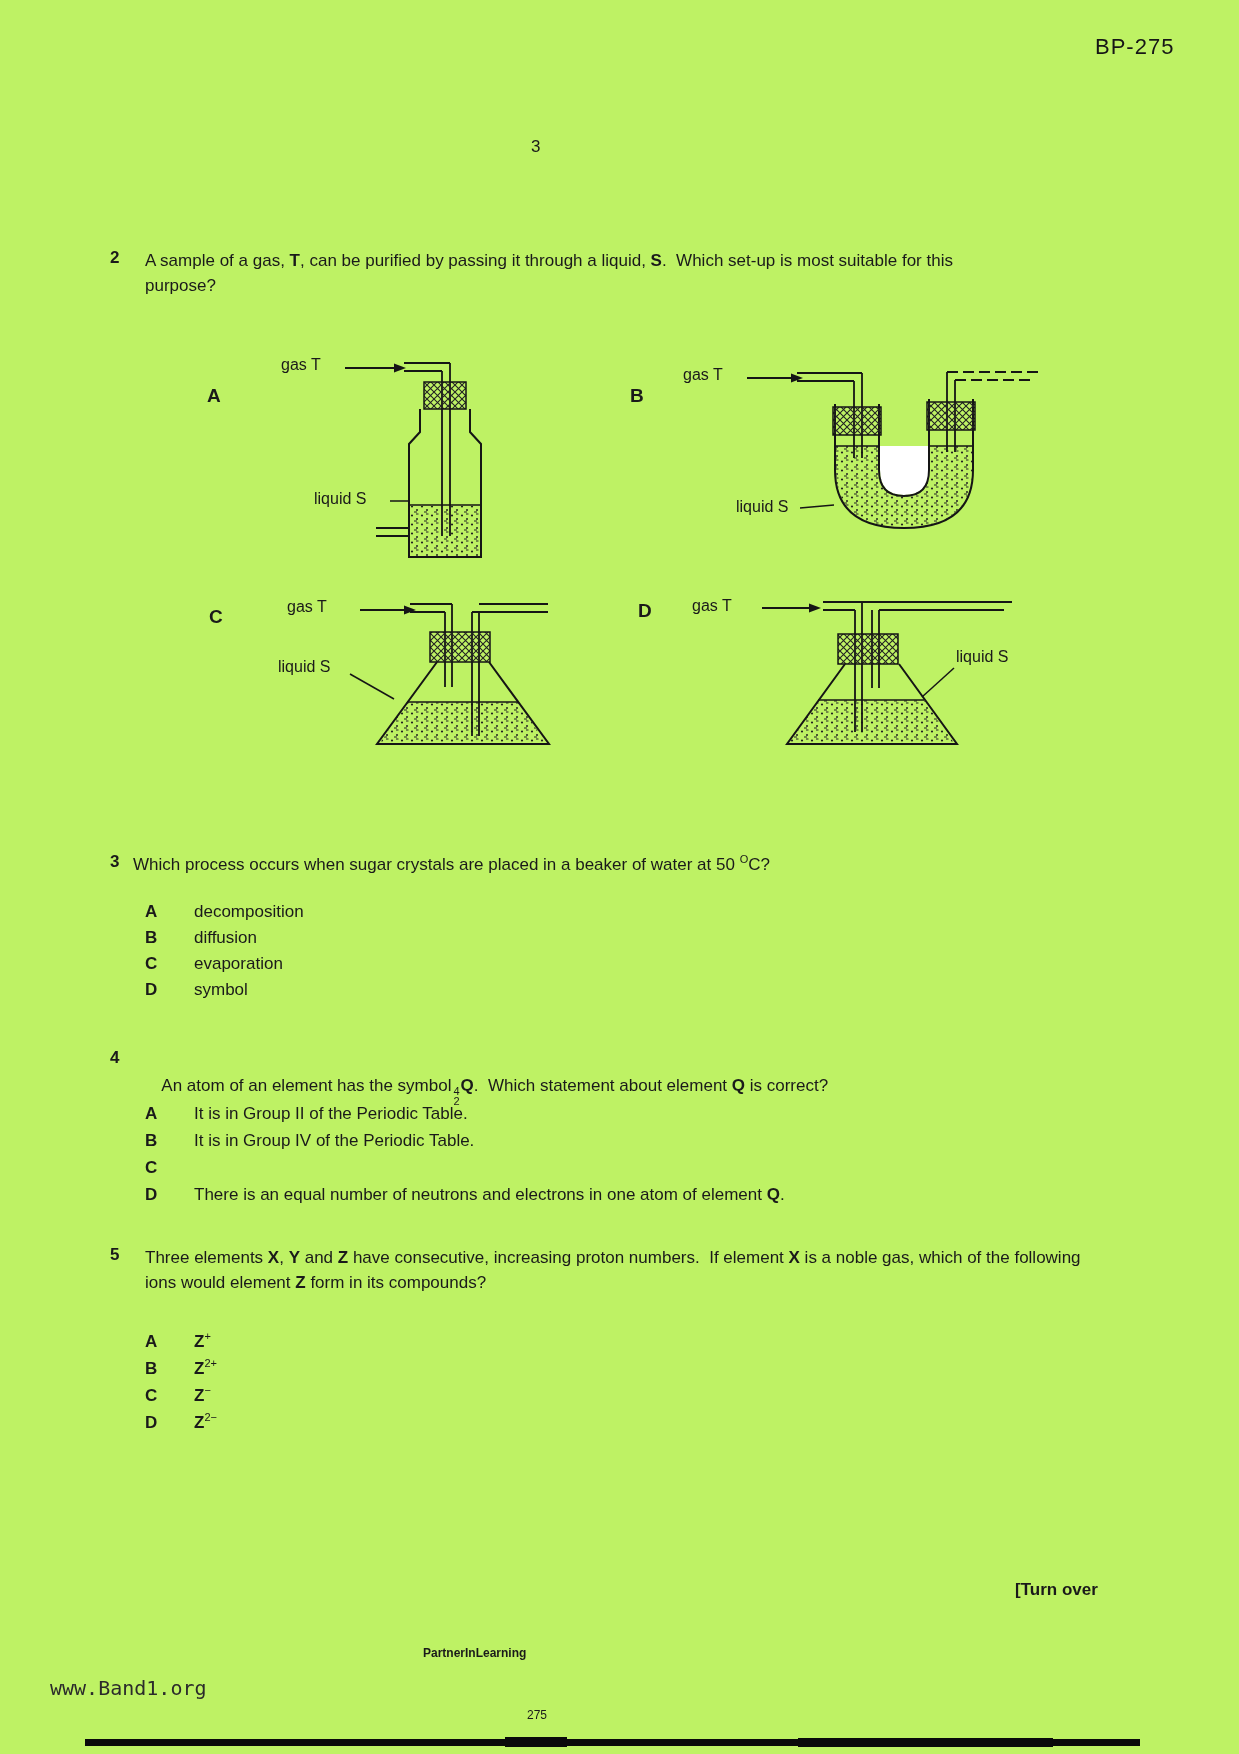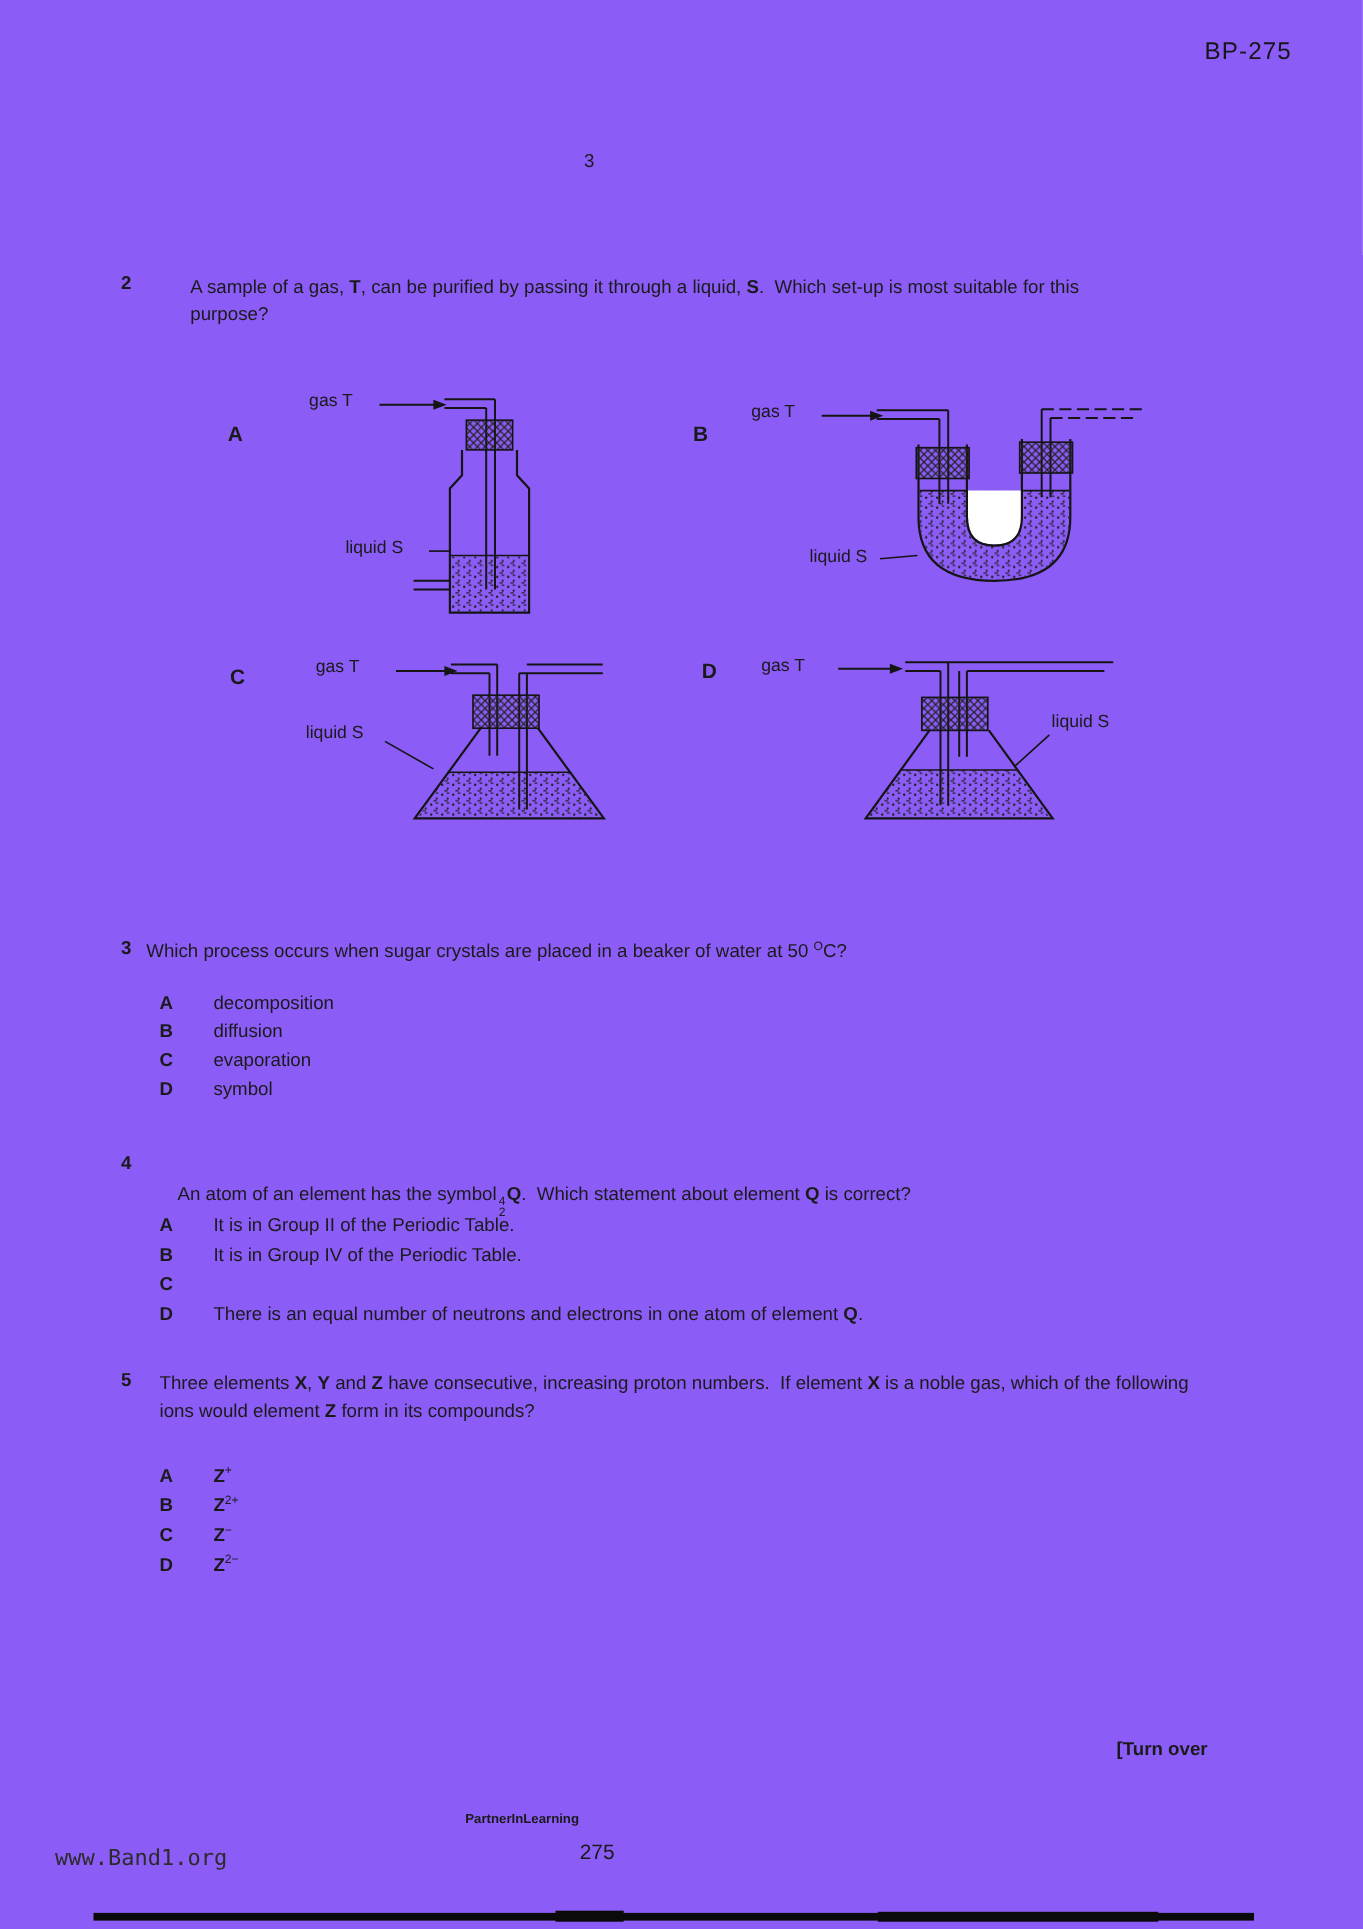--- a/index.html
+++ b/index.html
@@ -1,18 +1,18 @@
 <!DOCTYPE html>
 <html><head>
 <meta charset="utf-8">
 <style>
   html,body { margin:0; padding:0; background:#e8e8e8; }
   .page {
     position:relative; width:1239px; height:1754px; margin:0 auto;
-    background:#8b5cf6; color:#1a1a1a;
+    background:#bef264; color:#1a1a1a;
     font-family:"Liberation Sans", sans-serif;
     overflow:hidden;
   }
   .abs { position:absolute; }
   .code { font-size:22px; letter-spacing:1px; color:#161616; }
   .pgnum { font-size:17px; }
   .qnum { font-weight:bold; font-size:17px; }
   .stem { font-size:17px; line-height:25px; white-space:pre-wrap; }
   .opts { font-size:17px; }
   .opt-row { display:flex; line-height:26px; }
@@ -23,35 +23,35 @@
   sup { font-size:11px; line-height:0; }
   .diagram-letter { font-size:19px; font-weight:bold; }
   .apparatus-label { font-size:16px; }
   .nuclide-stack {
     display:inline-flex; flex-direction:column; vertical-align:-4px;
     font-size:11px; line-height:10px; text-align:right; margin:0 1px 0 2px;
   }
   .nuclide-el { font-weight:bold; }
   .turnover { font-size:17px; font-weight:700; }
   .brand { font-size:12px; font-weight:600; }
-  .brand-num { font-size:19px; }
+  .brand-num { font-size:12px;margin-top:34px; }
   .website { font-family:"DejaVu Sans Mono", monospace; font-size:20px; color:#2b2b2b; }
   .bar { background:#0a0a0a; }
 </style>
 </head>
 <body>
 
 <div class="page">
 
   <div class="abs code" style="left:1095px; top:34px;">BP-275</div>
   <div class="abs pgnum" style="left:531px; top:137px;">3</div>
 
   <div>
     <span class="abs qnum" style="left:110px; top:248px;">2</span>
-    <div class="abs stem" style="left:145px; top:248px; width:848px;margin-left:28px;">A sample of a gas, <b>T</b>, can be purified by passing it through a liquid, <b>S</b>.  Which set-up is most suitable for this purpose?</div>
+    <div class="abs stem" style="left:145px; top:248px; width:848px;">A sample of a gas, <b>T</b>, can be purified by passing it through a liquid, <b>S</b>.  Which set-up is most suitable for this purpose?</div>
 
     <span class="abs diagram-letter" style="left:207px; top:385px;">A</span>
     <span class="abs apparatus-label" style="left:281px; top:356px;">gas T</span>
     <span class="abs apparatus-label" style="left:314px; top:490px;">liquid S</span>
 
     <span class="abs diagram-letter" style="left:630px; top:385px;">B</span>
     <span class="abs apparatus-label" style="left:683px; top:366px;">gas T</span>
     <span class="abs apparatus-label" style="left:736px; top:498px;">liquid S</span>
 
     <span class="abs diagram-letter" style="left:209px; top:606px;">C</span>

